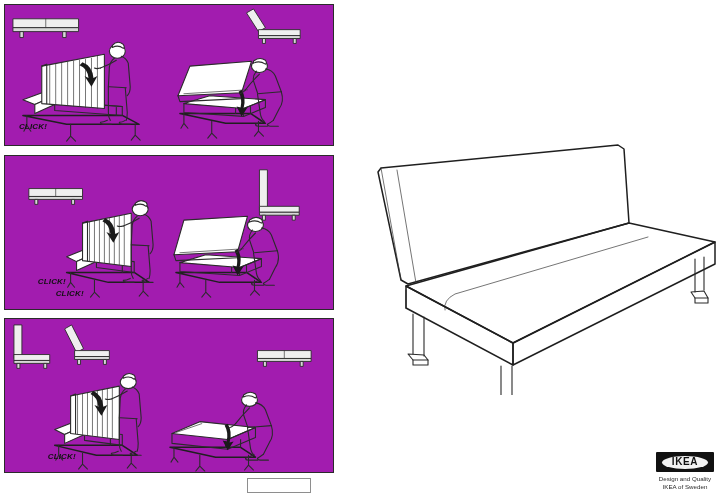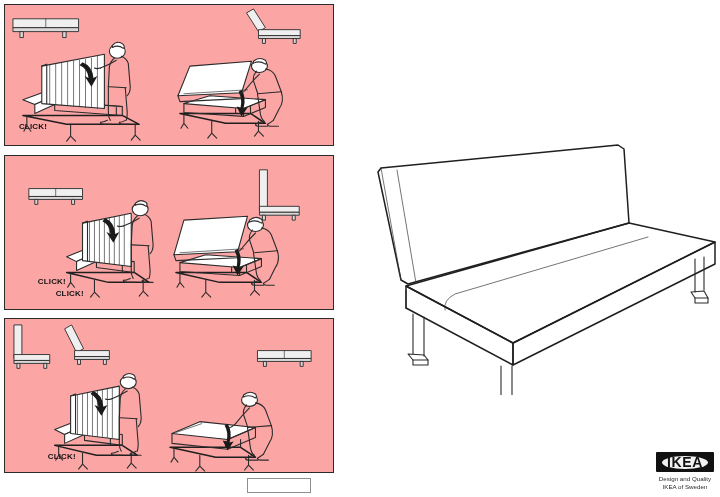--- a/index.html
+++ b/index.html
@@ -19,22 +19,23 @@
     left: 0; top: 0;
     width: 720px;
     height: 497px;
     background: #ffffff;
   }
 
   
   .step-panel {
     position: absolute;
     border: 1.5px solid #2b2b2b;
-    background: #fca5a5;
+    background: #a21caf;
     box-sizing: border-box;
+    font-style: italic;
   }
   #panel-1 { left: 4px;  top: 4px;   width: 330px; height: 142px; }
   #panel-2 { left: 4px;  top: 155px; width: 330px; height: 155px; }
   #panel-3 { left: 4px;  top: 318px; width: 330px; height: 155px; }
 
   .panel-svg { display: block; width: 100%; height: 100%; }
 
   
   #hero-sofa {
     position: absolute;
@@ -77,21 +78,21 @@
     height: 13px;
     background: #f2f2f2;
     border-radius: 50%;
     display: flex;
     align-items: center;
     justify-content: center;
   }
   #logo-wordmark {
     font-family: "Liberation Sans", sans-serif;
     font-weight: bold;
-    font-size: 14px;
+    font-size: 10px;
     letter-spacing: 0.6px;
     color: #111111;
     line-height: 1;
   }
   .logo-tagline {
     font-family: "Liberation Sans", sans-serif;
     font-size: 6.2px;
     color: #2a2a2a;
     text-align: center;
     line-height: 8px;

